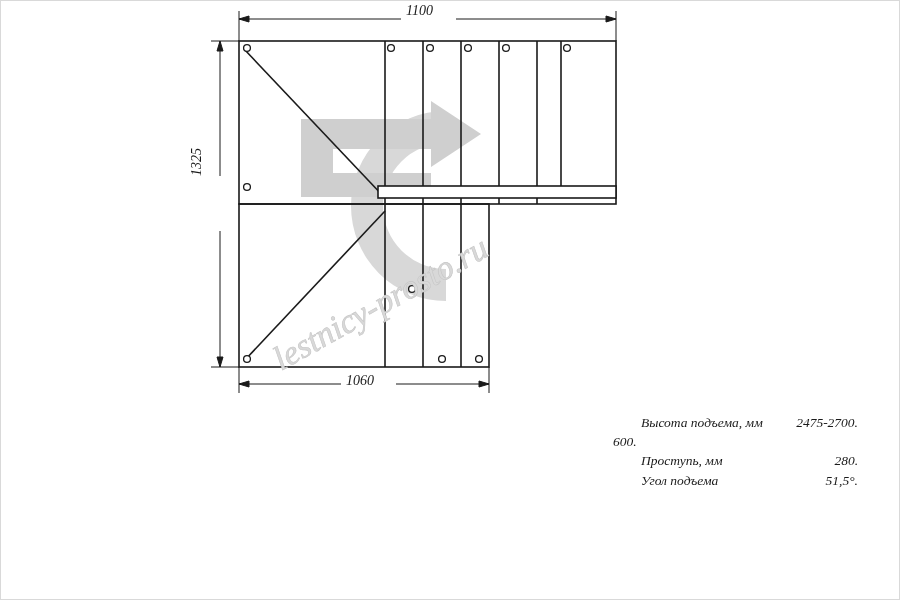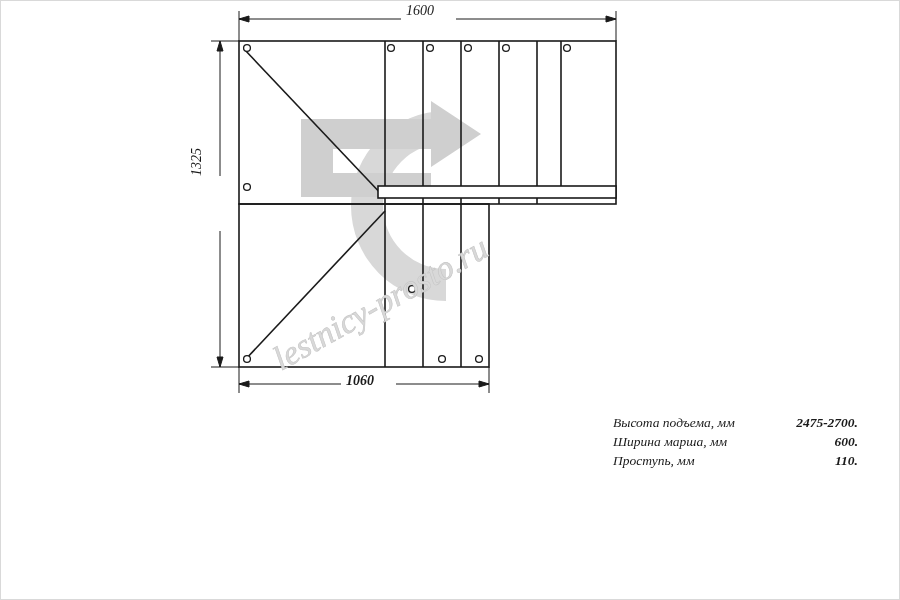--- a/index.html
+++ b/index.html
@@ -39,40 +39,39 @@
     color: #1a1a1a;
     line-height: 19.2px;
   }
   .spec-row {
     display: flex;
     justify-content: space-between;
     white-space: nowrap;
   }
   .spec-label {
     text-align: left;
+    margin-left: 28px;
   }
   .spec-value {
     text-align: right;
-    font-weight: bold;
   }
   .dimtext {
     position: absolute;
     font-size: 14px;
     font-style: italic;
     color: #1a1a1a;
     white-space: nowrap;
   }
   #dim-top-text {
     left: 405px;
     top: 2px;
   }
   #dim-bottom-text {
     left: 345px;
     top: 372px;
-    font-weight: bold;
   }
   #dim-left-text {
     left: 188px;
     top: 175px;
     transform: rotate(-90deg);
     transform-origin: left top;
   }
 </style>
 </head>
 <body>
@@ -165,32 +164,35 @@
       <line x1="219" y1="230" x2="219" y2="366"></line>
       <path d="M 219 40 L 216 50 L 222 50 Z"></path>
       <path d="M 219 366 L 216 356 L 222 356 Z"></path>
     </g>
 
     <g opacity="1">
       <text x="280" y="370" transform="rotate(-29 280 370)" font-family="Liberation Serif, serif" font-size="34" font-style="italic" fill="#d9d9d9" stroke="#c6c6c6" stroke-width="0.6">lestnicy-prosto.ru</text>
     </g>
   </svg>
 
-  <div class="dimtext" id="dim-top-text">1600</div>
+  <div class="dimtext" id="dim-top-text">1100</div>
   <div class="dimtext" id="dim-bottom-text">1060</div>
   <div class="dimtext" id="dim-left-text">1325</div>
 
   <div class="spec">
     <div class="spec-row">
       <span class="spec-label">Высота подъема, мм</span>
       <span class="spec-value">2475-2700.</span>
     </div>
     <div class="spec-row">
-      <span class="spec-label">Ширина марша, мм</span>
       <span class="spec-value">600.</span>
     </div>
     <div class="spec-row">
       <span class="spec-label">Проступь, мм</span>
-      <span class="spec-value">110.</span>
+      <span class="spec-value">280.</span>
+    </div>
+    <div class="spec-row">
+      <span class="spec-label">Угол подъема</span>
+      <span class="spec-value">51,5°.</span>
     </div>
   </div>
 
 </div>
 
 </body></html>

